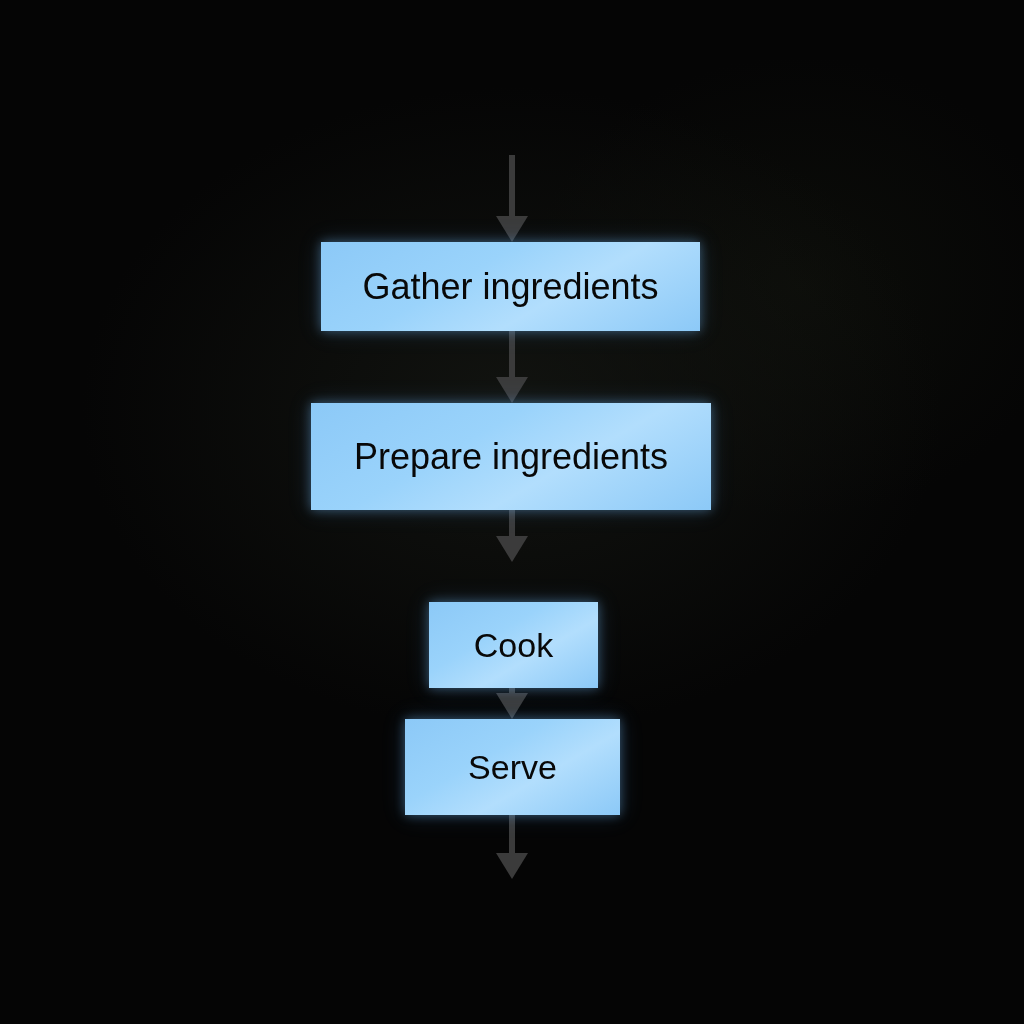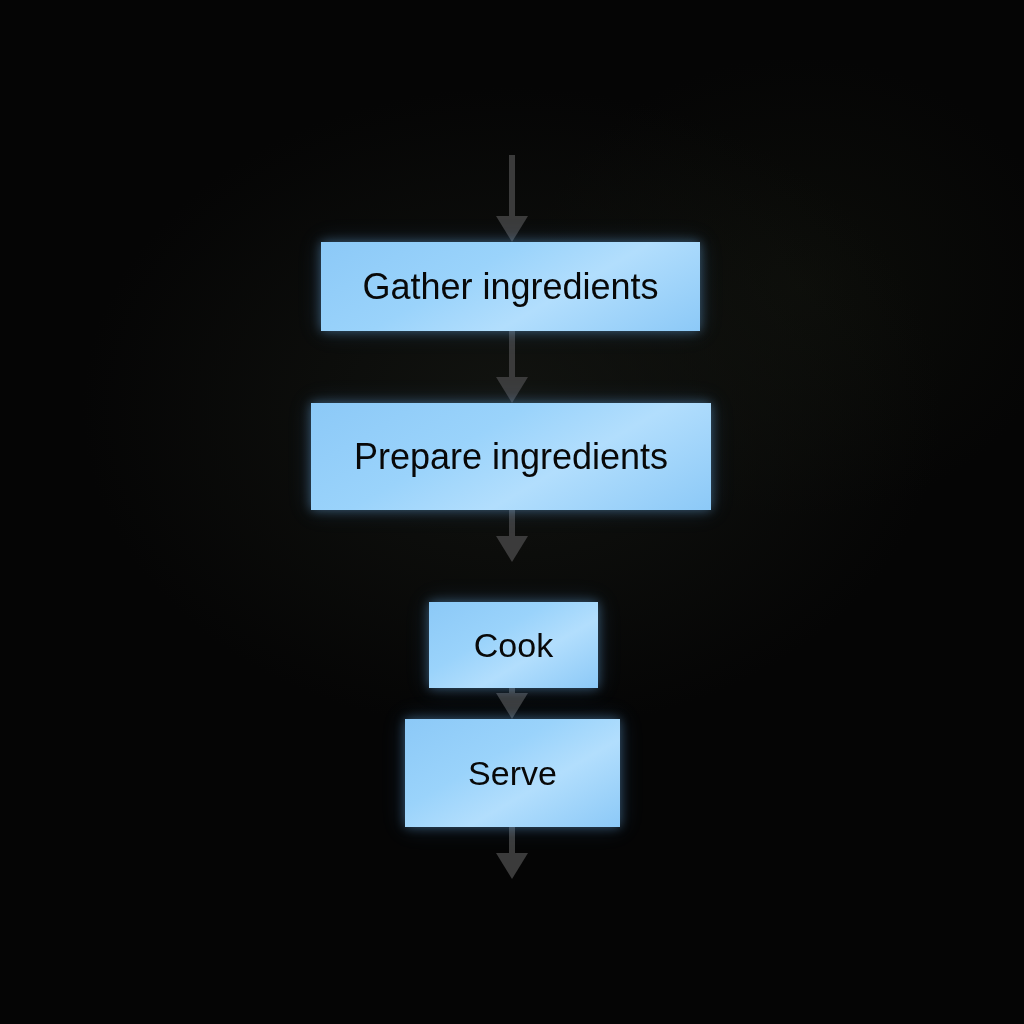--- a/index.html
+++ b/index.html
@@ -120,16 +120,16 @@
     </div>
     <div class="node process" style="left: 321px; top: 242px; width: 379px; height: 89px; font-size: 36px;">
       <span class="node-label">Gather ingredients</span>
     </div>
     <div class="node process" style="left: 311px; top: 403px; width: 400px; height: 107px; font-size: 36px;">
       <span class="node-label">Prepare ingredients</span>
     </div>
     <div class="node process" style="left: 429px; top: 562px; width: 169px; height: 86px; font-size: 34px; margin-top: 40px;">
       <span class="node-label">Cook</span>
     </div>
-    <div class="node process" style="left: 405px; top: 719px; width: 215px; height: 108px; font-size: 34px;">
+    <div class="node process" style="left: 405px; top: 719px; width: 215px; height: 96px; font-size: 34px;">
       <span class="node-label">Serve</span>
     </div>
   </div>
 
 </body></html>

